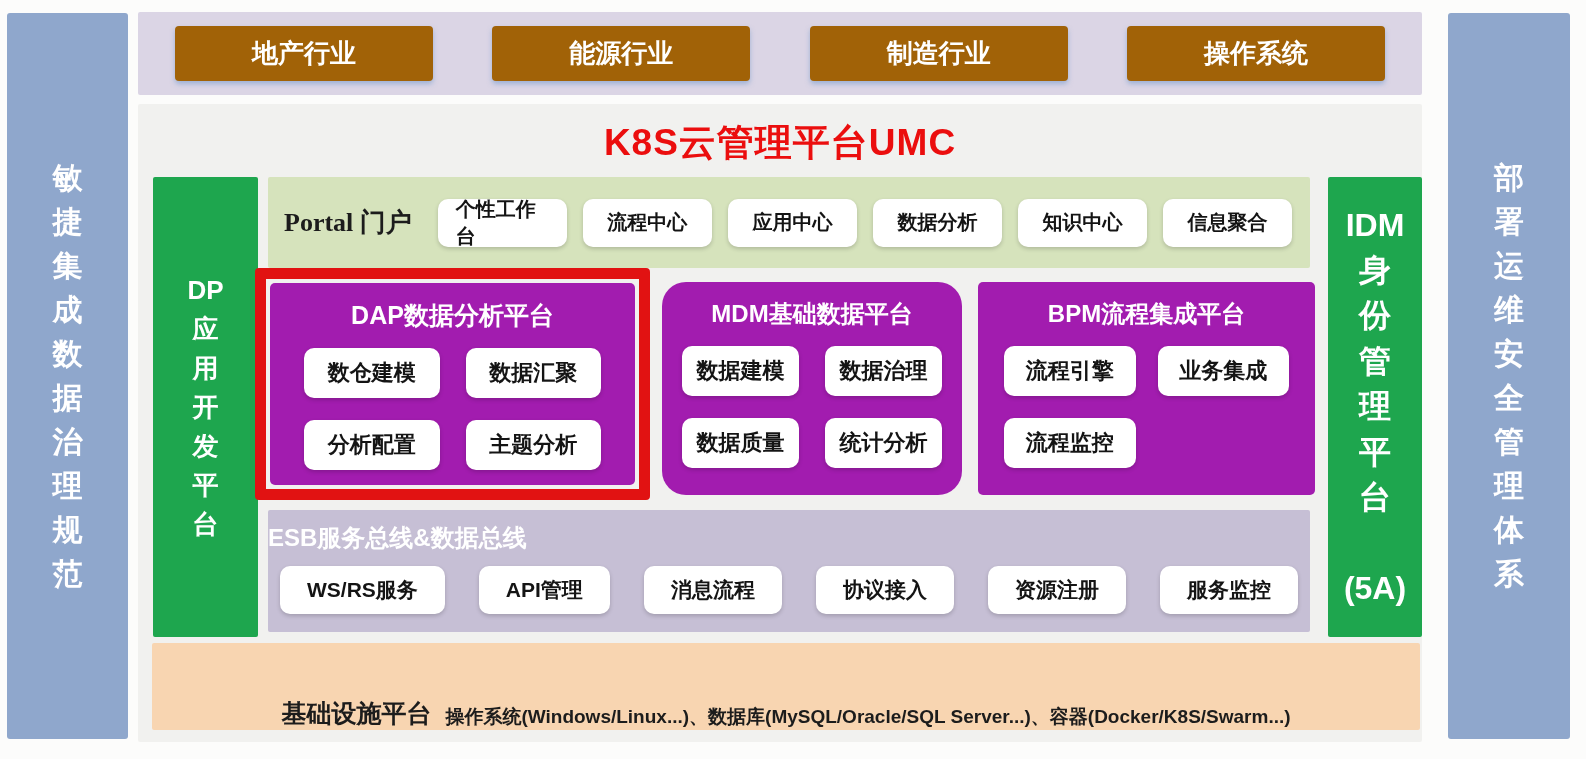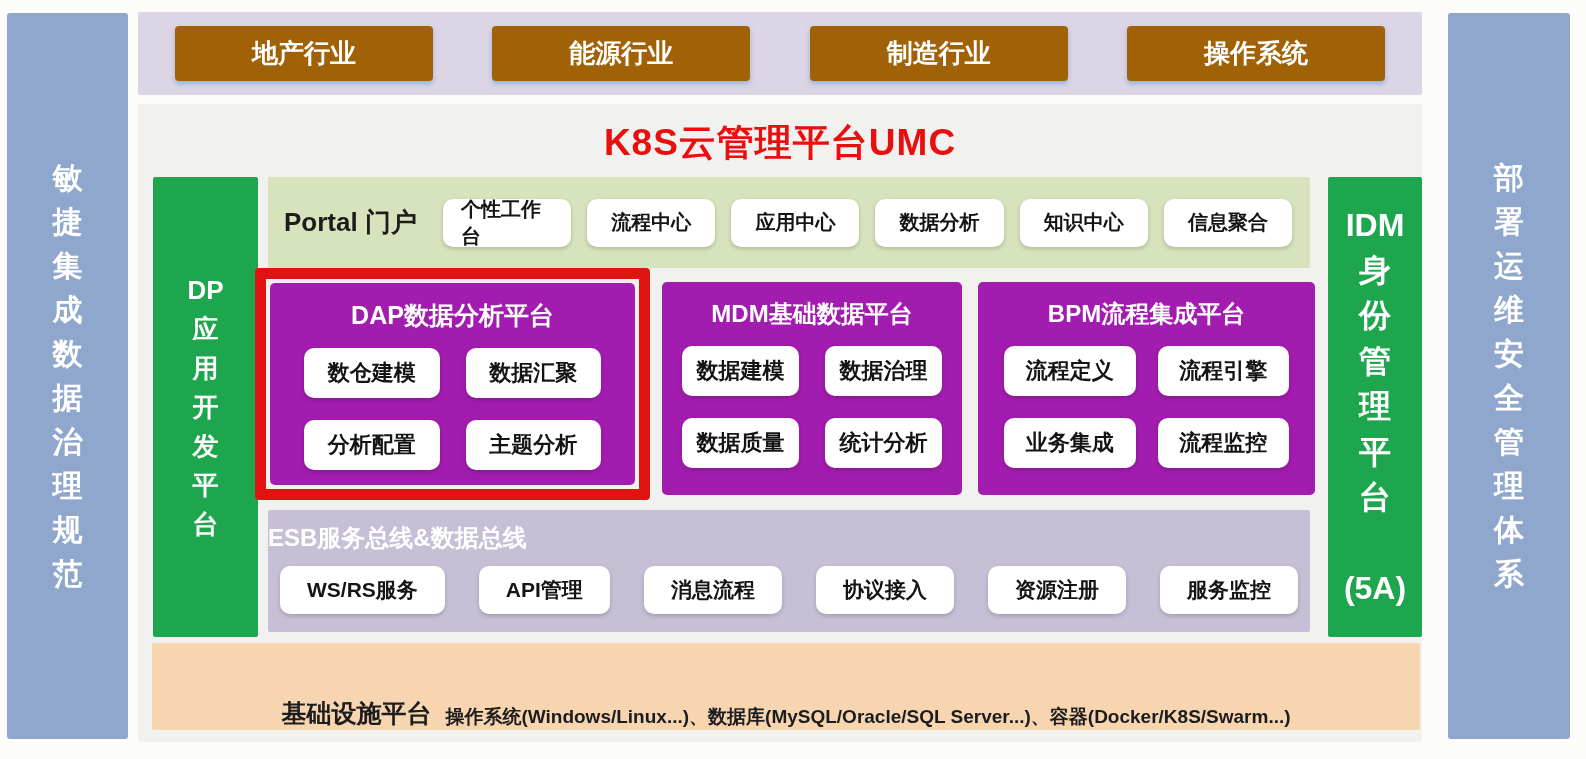--- a/index.html
+++ b/index.html
@@ -43,36 +43,36 @@
   }
   .green-bar.dp{left:15px;width:105px;}
   .green-bar.idm{left:1190px;width:94px;}
   .green-bar .vtext{font-size:26px;line-height:1.5;}
   .green-bar.idm .vtext{font-size:32px;line-height:1.42;}
   
   .portal-row{
     position:absolute;left:130px;top:73px;width:1042px;height:91px;background:#d6e3bc;border-radius:2px;
     display:flex;align-items:center;padding:0 18px 0 16px;
   }
-  .portal-label{font-size:26px;font-weight:bold;color:#1c1c1c;margin-right:26px;white-space:nowrap;}
+  .portal-label{font-size:26px;font-weight:bold;color:#1c1c1c;margin-right:26px;white-space:nowrap;font-family:Liberation Serif, serif;}
   .portal-btns{display:flex;gap:16px;flex:1;}
   .white-btn{
     background:#ffffff;border-radius:10px;color:#141414;font-weight:bold;
     display:flex;align-items:center;justify-content:center;
     box-shadow:0 2px 4px rgba(0,0,0,0.18);
   }
   .portal-btn{height:48px;padding:0 18px;font-size:20px;flex:1;}
   
   .red-box{
     position:absolute;left:117px;top:164px;width:395px;height:232px;
     border:11px solid #e11212;border-radius:4px;padding:4px;background:transparent;z-index:2;
   }
   .blue-panel{background:#a21caf;border-radius:5px;display:flex;flex-direction:column;}
   .red-box .blue-panel{width:100%;height:100%;}
-  .blue-panel.mdm{position:absolute;left:524px;top:178px;width:300px;height:213px;}
+  .blue-panel.mdm{position:absolute;left:524px;top:178px;width:300px;height:213px;border-radius:24px;}
   .blue-panel.bpm{position:absolute;left:840px;top:178px;width:337px;height:213px;}
   .panel-title{
     margin-top:16px;text-align:center;color:#ffffff;font-size:24px;font-weight:bold;white-space:nowrap;
   }
   .panel-grid{
     margin-top:16px;display:grid;grid-template-columns:1fr 1fr;row-gap:22px;column-gap:26px;
   }
   .red-box .panel-grid{padding:0 34px;}
   .mdm .panel-grid{padding:0 20px;}
   .bpm .panel-grid{padding:0 26px;column-gap:22px;}
@@ -190,21 +190,20 @@
         <div class="white-btn panel-btn">数据建模</div>
         <div class="white-btn panel-btn">数据治理</div>
         <div class="white-btn panel-btn">数据质量</div>
         <div class="white-btn panel-btn">统计分析</div>
       </div>
     </div>
 
     <div class="blue-panel bpm">
       <div class="panel-title">BPM流程集成平台</div>
       <div class="panel-grid">
-        <div class="white-btn panel-btn">流程定义</div>
         <div class="white-btn panel-btn">流程引擎</div>
         <div class="white-btn panel-btn">业务集成</div>
         <div class="white-btn panel-btn">流程监控</div>
       </div>
     </div>
 
     <div class="esb-row">
       <div class="esb-title">ESB服务总线&amp;数据总线</div>
       <div class="esb-btns">
         <div class="white-btn esb-btn">WS/RS服务</div>

